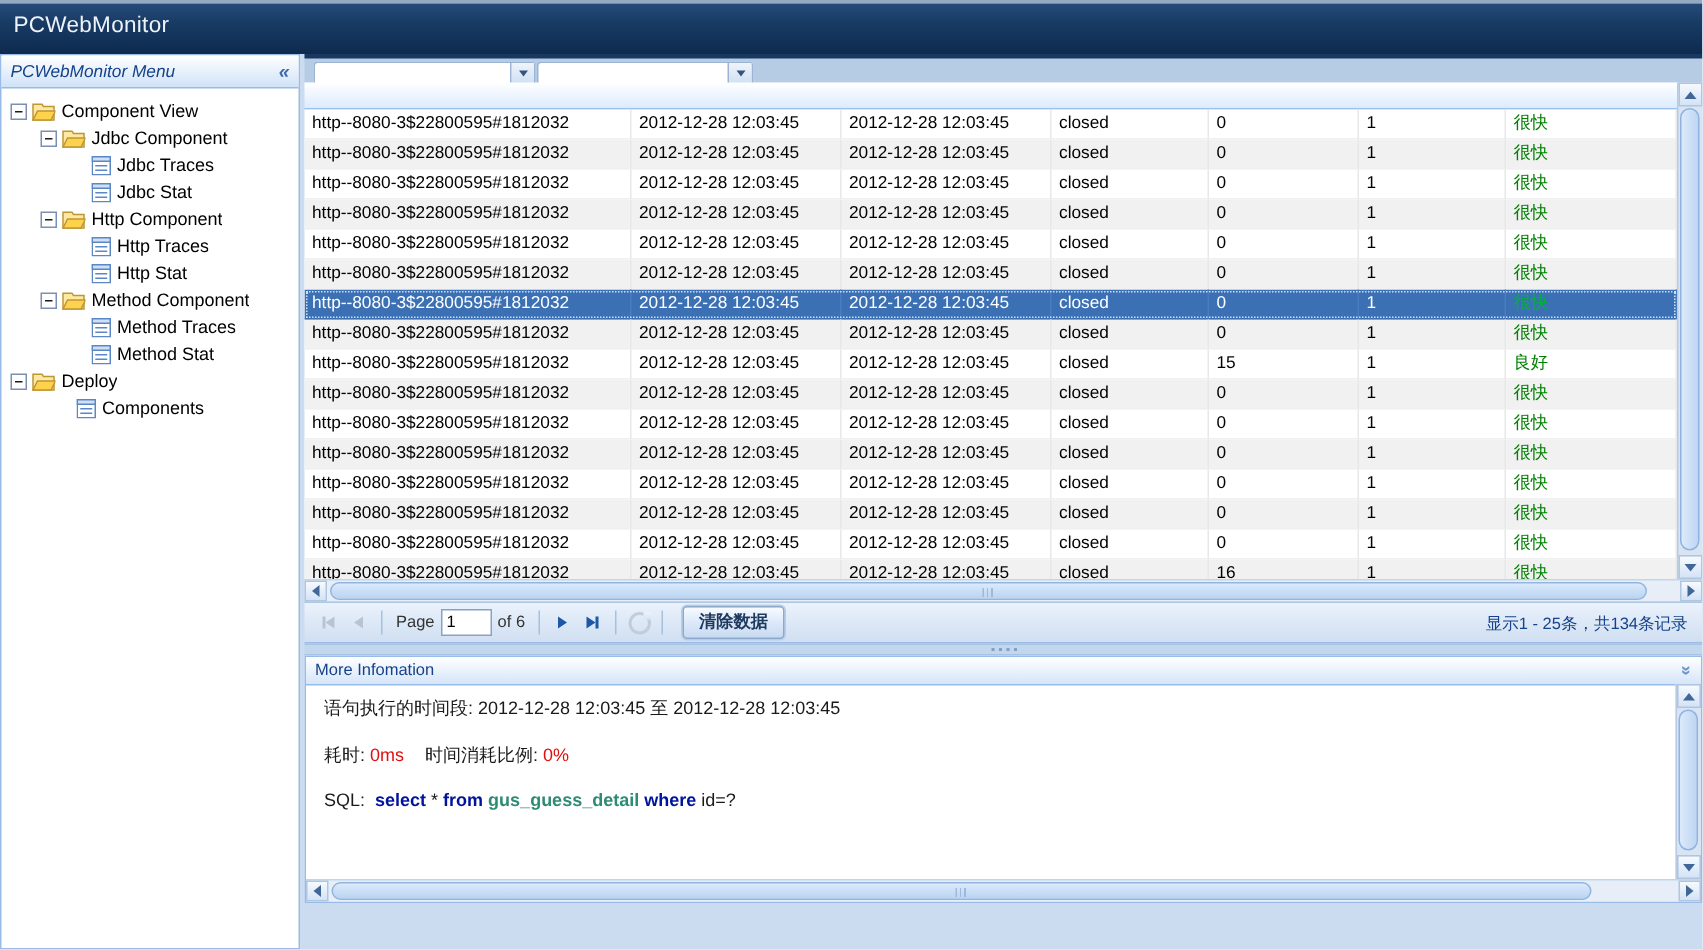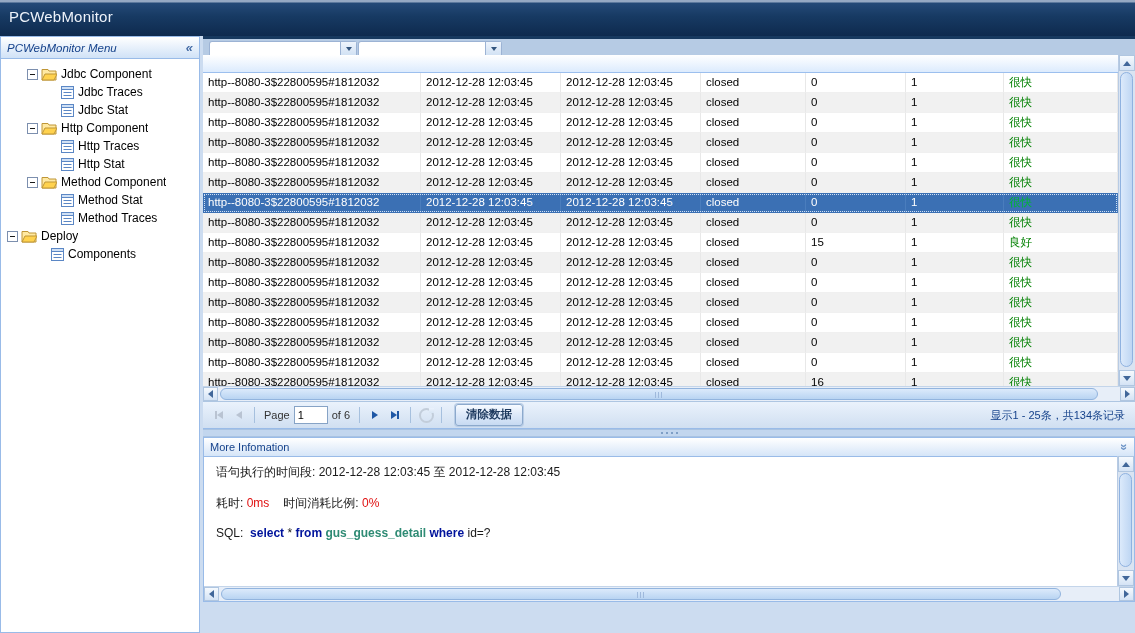--- a/index.html
+++ b/index.html
@@ -139,20 +139,28 @@
   <div class="titlebar">
     <span class="apptitle">PCWebMonitor</span>
   </div>
 
   <div class="sidebar">
     <div class="sb-header">
       <span>PCWebMonitor Menu</span>
       <span class="sb-collapse">«</span>
     </div>
     <div class="tree" id="tree">
+        <div class="titem" style="padding-left: 6px;">
+          <span class="exp"></span>
+          <svg class="ficon" viewBox="0 0 16 13">
+            <path d="M1 4 L1 12 L15 12 L15 3 L8 3 L7 1.5 L1 1.5 Z" fill="#ffe9a2" stroke="#bf9636"></path>
+            <path d="M1 12 L4 6 L16 6 L13 12 Z" fill="#ffd24e" stroke="#bf9636"></path>
+          </svg>
+          <span class="tlabel">Component View</span>
+        </div>
         <div class="titem" style="padding-left: 26px;">
           <span class="exp"></span>
           <svg class="ficon" viewBox="0 0 16 13">
             <path d="M1 4 L1 12 L15 12 L15 3 L8 3 L7 1.5 L1 1.5 Z" fill="#ffe9a2" stroke="#bf9636"></path>
             <path d="M1 12 L4 6 L16 6 L13 12 Z" fill="#ffd24e" stroke="#bf9636"></path>
           </svg>
           <span class="tlabel">Jdbc Component</span>
         </div>
         <div class="titem" style="padding-left: 60px;">
           <svg class="licon" viewBox="0 0 13 13">
@@ -206,30 +214,30 @@
           </svg>
           <span class="tlabel">Method Component</span>
         </div>
         <div class="titem" style="padding-left: 60px;">
           <svg class="licon" viewBox="0 0 13 13">
             <rect x="0.5" y="0.5" width="12" height="12" fill="#fff" stroke="#5b87c5"></rect>
             <rect x="0.5" y="0.5" width="12" height="3" fill="#cfe0f5" stroke="#5b87c5"></rect>
             <line x1="2.5" y1="6.5" x2="10.5" y2="6.5" stroke="#5b87c5"></line>
             <line x1="2.5" y1="9.5" x2="10.5" y2="9.5" stroke="#5b87c5"></line>
           </svg>
+          <span class="tlabel">Method Traces</span>
+        </div>
+        <div class="titem" style="padding-left: 60px;">
+          <svg class="licon" viewBox="0 0 13 13">
+            <rect x="0.5" y="0.5" width="12" height="12" fill="#fff" stroke="#5b87c5"></rect>
+            <rect x="0.5" y="0.5" width="12" height="3" fill="#cfe0f5" stroke="#5b87c5"></rect>
+            <line x1="2.5" y1="6.5" x2="10.5" y2="6.5" stroke="#5b87c5"></line>
+            <line x1="2.5" y1="9.5" x2="10.5" y2="9.5" stroke="#5b87c5"></line>
+          </svg>
           <span class="tlabel">Method Stat</span>
-        </div>
-        <div class="titem" style="padding-left: 60px;">
-          <svg class="licon" viewBox="0 0 13 13">
-            <rect x="0.5" y="0.5" width="12" height="12" fill="#fff" stroke="#5b87c5"></rect>
-            <rect x="0.5" y="0.5" width="12" height="3" fill="#cfe0f5" stroke="#5b87c5"></rect>
-            <line x1="2.5" y1="6.5" x2="10.5" y2="6.5" stroke="#5b87c5"></line>
-            <line x1="2.5" y1="9.5" x2="10.5" y2="9.5" stroke="#5b87c5"></line>
-          </svg>
-          <span class="tlabel">Method Traces</span>
         </div>
         <div class="titem" style="padding-left: 6px;">
           <span class="exp"></span>
           <svg class="ficon" viewBox="0 0 16 13">
             <path d="M1 4 L1 12 L15 12 L15 3 L8 3 L7 1.5 L1 1.5 Z" fill="#ffe9a2" stroke="#bf9636"></path>
             <path d="M1 12 L4 6 L16 6 L13 12 Z" fill="#ffd24e" stroke="#bf9636"></path>
           </svg>
           <span class="tlabel">Deploy</span>
         </div>
         <div class="titem" style="padding-left: 50px;">

